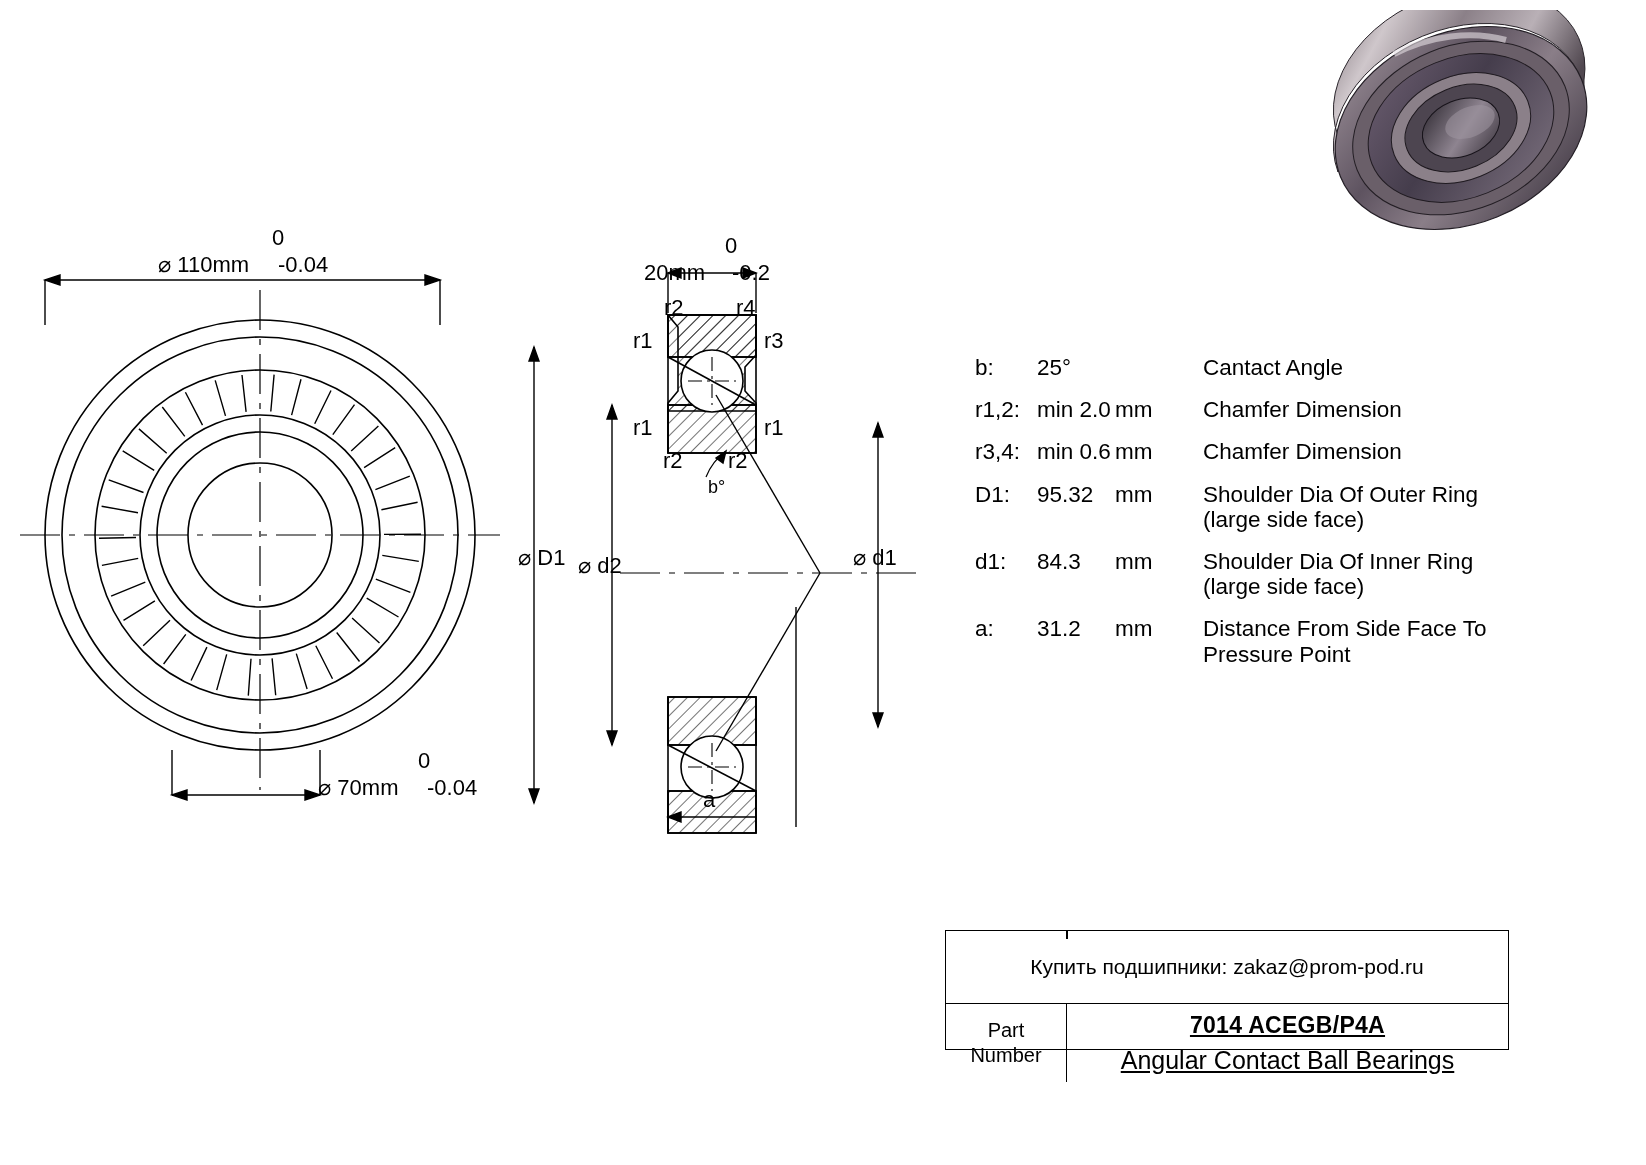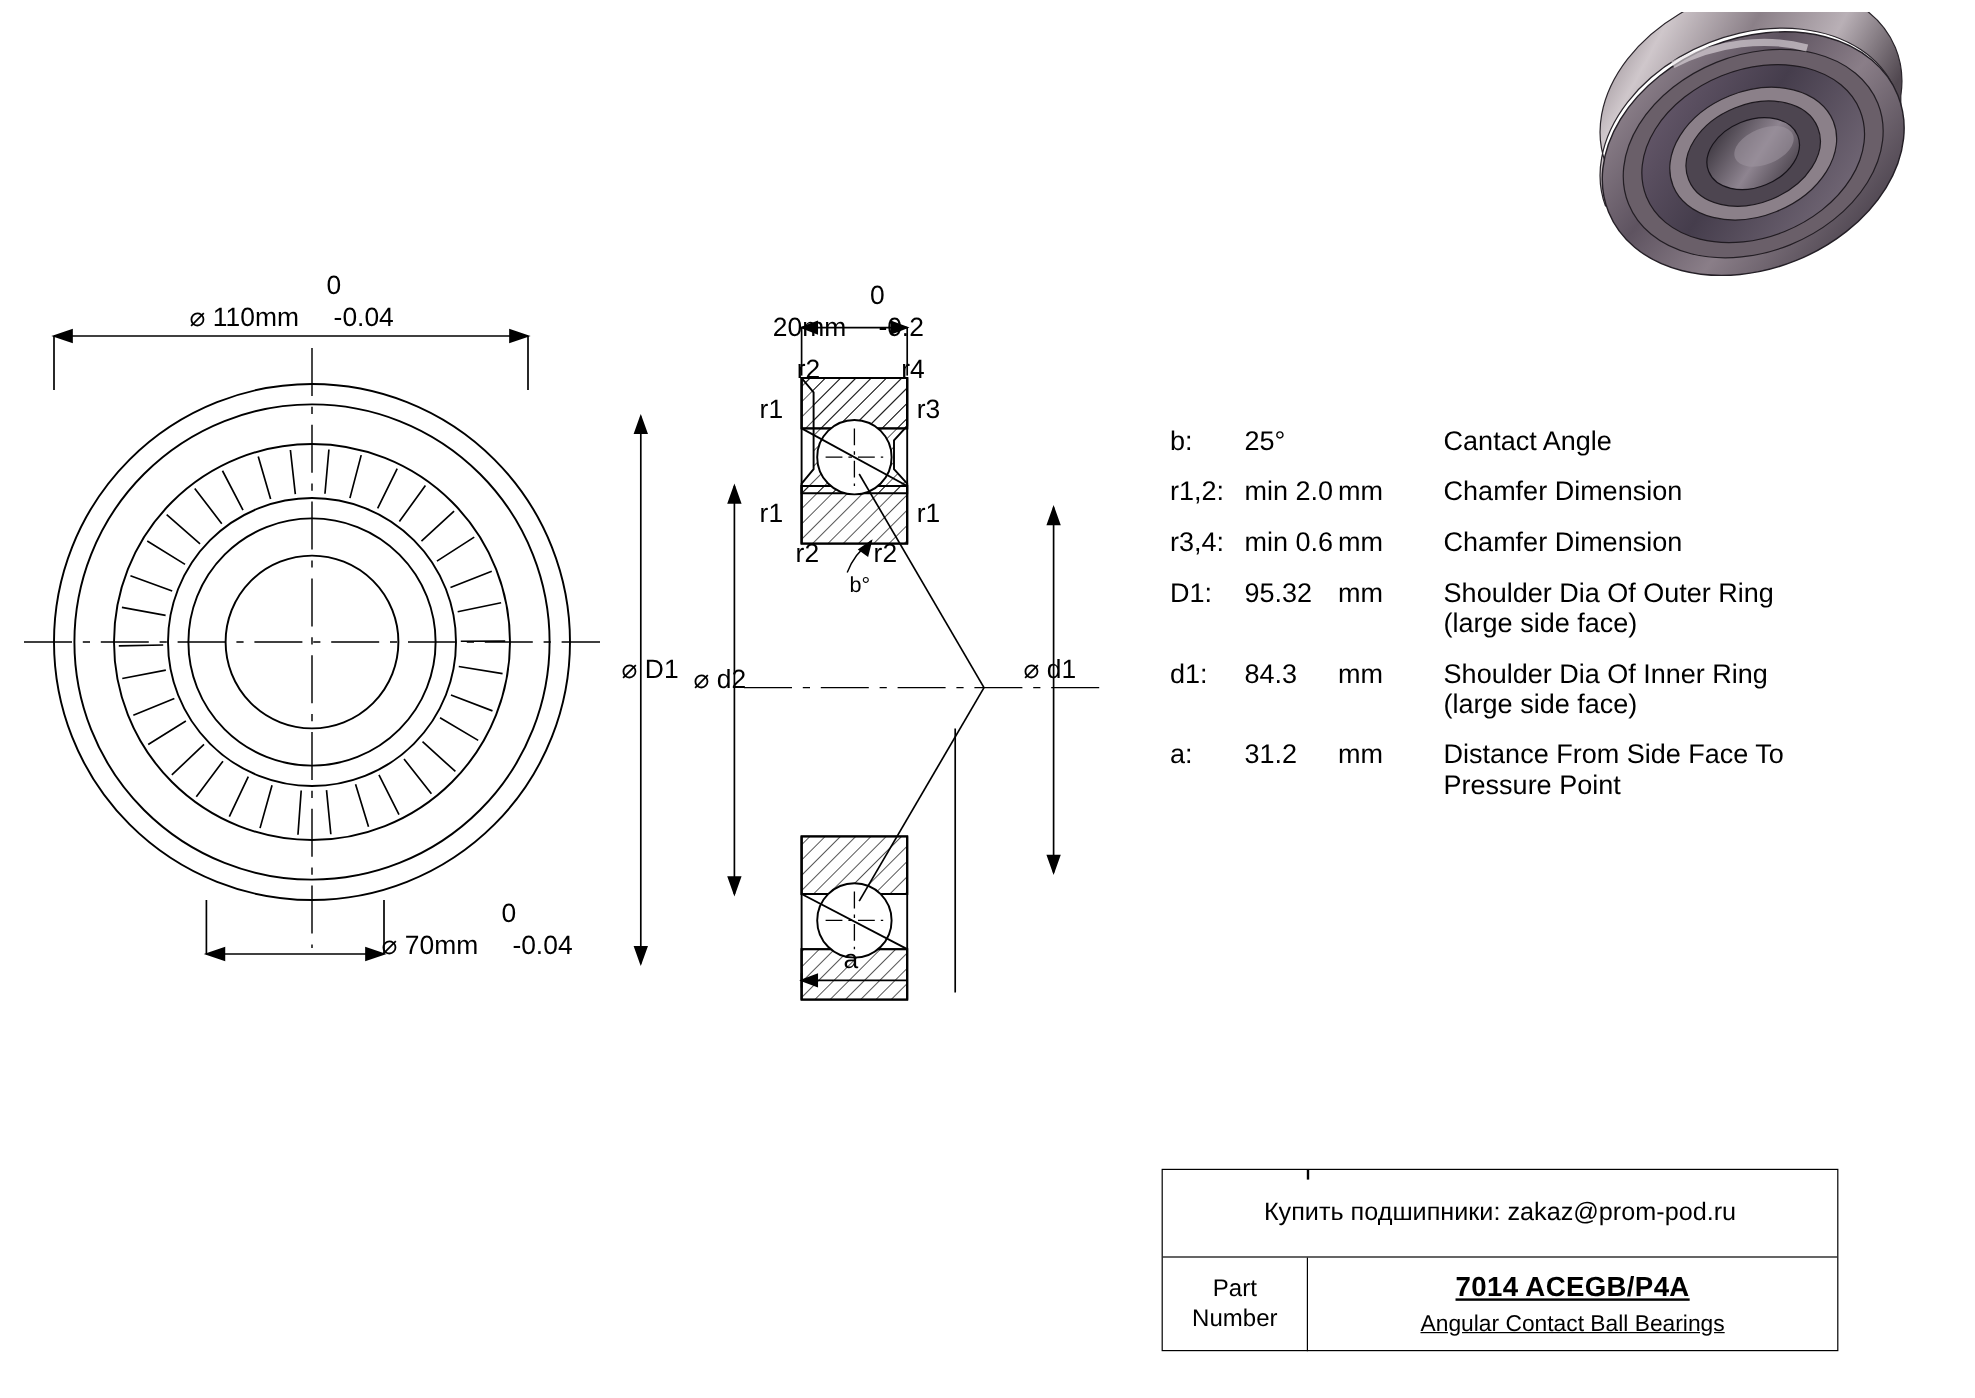--- a/index.html
+++ b/index.html
@@ -35,45 +35,44 @@
     white-space:nowrap;
   }
   .c-sym { width:62px; }
   .c-val { width:78px; }
   .c-unit { width:88px; }
   .c-desc { }
   .sub { display:block; }
 
   
   #title-block {
-    position:absolute; left:968px; top:930px; width:564px; height:152px;
+    position:absolute; left:945px; top:930px; width:564px; height:120px;
     border:1.6px solid #000;
     box-sizing:border-box;
-    margin-top:44px;
   }
   #title-block .tb-row1 {
     height:72px; border-bottom:1.6px solid #000;
     display:flex; align-items:center; justify-content:center;
     position:relative;
   }
   #title-block .tb-row1 .tick {
     position:absolute; left:120px; top:0; width:1.6px; height:8px; background:#000;
   }
   #title-block .tb-email { font-size:21px; }
   #title-block .tb-row2 { height:78px; display:flex; }
   #title-block .tb-partlabel {
     width:120px; border-right:1.6px solid #000;
     display:flex; flex-direction:column; align-items:center; justify-content:center;
     font-size:20px; line-height:1.25;text-align:center;
   }
   #title-block .tb-partinfo {
     flex:1; display:flex; flex-direction:column; align-items:center; justify-content:center;text-decoration:underline;
   }
   #title-block .tb-partnumber { font-size:23px; font-weight:bold; letter-spacing:.3px; }
-  #title-block .tb-partdesc { font-size:19px; margin-top:7px; }
+  #title-block .tb-partdesc { font-size:25px; margin-top:7px; }
 
   
   .dim-label { position:absolute; font-size:22px; white-space:nowrap; }
   .dim-small { position:absolute; font-size:18px; white-space:nowrap; }
 </style>
 </head>
 <body>
 
 <div class="sheet">
 
@@ -244,21 +243,21 @@
         <line x1="276" y1="392" x2="276" y2="612"></line>
       </g>
     </svg>
 
     
     <div class="dim-label" style="left:205px; top:18px;">0</div>
     <div class="dim-label" style="left:124px; top:45px;">20mm</div>
     <div class="dim-label" style="left:212px; top:45px;">-0.2</div>
 
     <div class="dim-label" style="left:144px; top:80px;">r2</div>
-    <div class="dim-label" style="left:216px; top:80px;margin-left:15px;">r4</div>
+    <div class="dim-label" style="left:216px; top:80px;">r4</div>
     <div class="dim-label" style="left:113px; top:113px;">r1</div>
     <div class="dim-label" style="left:244px; top:113px;">r3</div>
     <div class="dim-label" style="left:113px; top:200px;">r1</div>
     <div class="dim-label" style="left:244px; top:200px;">r1</div>
     <div class="dim-label" style="left:143px; top:233px;">r2</div>
     <div class="dim-label" style="left:208px; top:233px;">r2</div>
     <div class="dim-small" style="left:188px; top:262px;">b°</div>
 
     <div class="dim-label" style="left:-2px; top:330px;">⌀ D1</div>
     <div class="dim-label" style="left:58px; top:338px;">⌀ d2</div>

